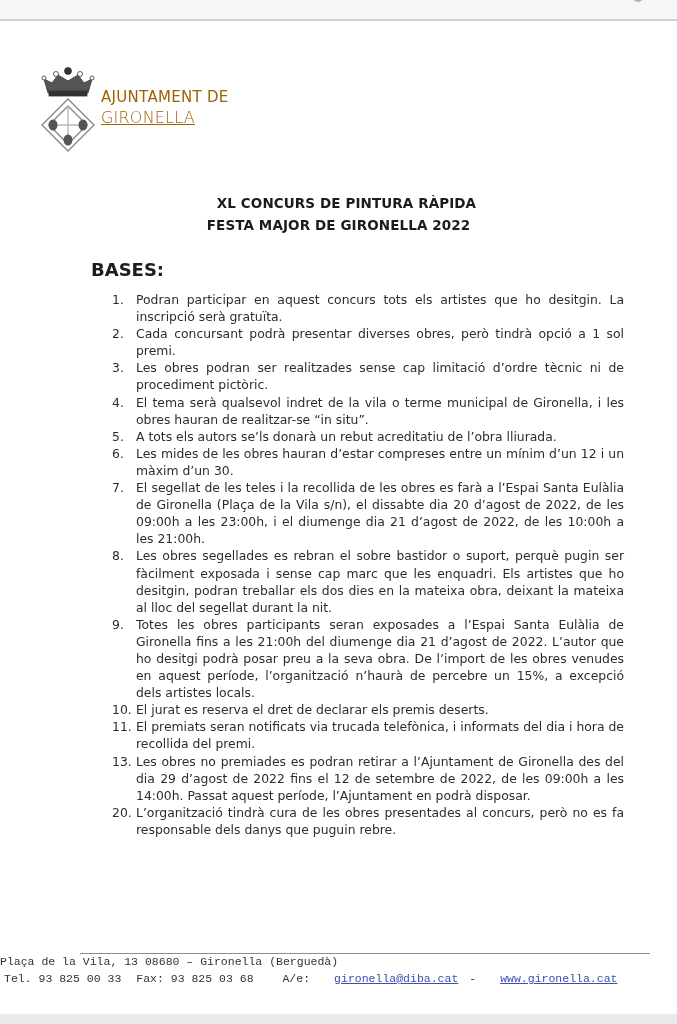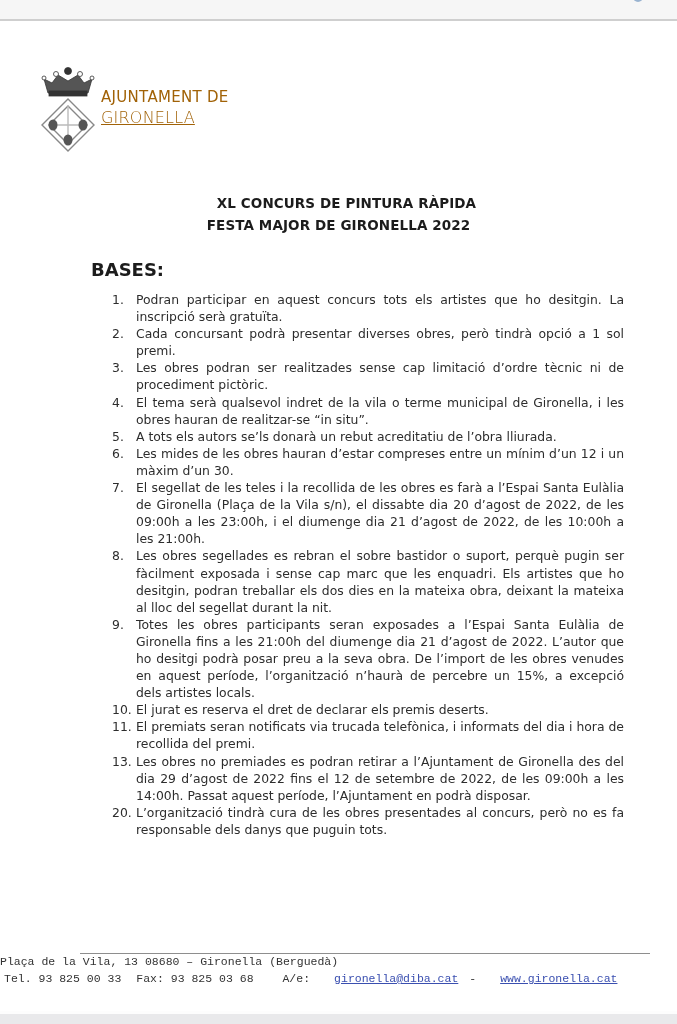--- a/index.html
+++ b/index.html
@@ -118,21 +118,21 @@
     <li><span class="num">3.</span><span>Les obres podran ser realitzades sense cap limitació d’ordre tècnic ni de procediment pictòric.</span></li>
     <li><span class="num">4.</span><span>El tema serà qualsevol indret de la vila o terme municipal de Gironella, i les obres hauran de realitzar-se “in situ”.</span></li>
     <li><span class="num">5.</span><span>A tots els autors se’ls donarà un rebut acreditatiu de l’obra lliurada.</span></li>
     <li><span class="num">6.</span><span>Les mides de les obres hauran d’estar compreses entre un mínim d’un 12 i un màxim d’un 30.</span></li>
     <li><span class="num">7.</span><span>El segellat de les teles i la recollida de les obres es farà a l’Espai Santa Eulàlia de Gironella (Plaça de la Vila s/n), el dissabte dia 20 d’agost de 2022, de les 09:00h a les 23:00h, i el diumenge dia 21 d’agost de 2022, de les 10:00h a les 21:00h.</span></li>
     <li><span class="num">8.</span><span>Les obres segellades es rebran el sobre bastidor o suport, perquè pugin ser fàcilment exposada i sense cap marc que les enquadri. Els artistes que ho desitgin, podran treballar els dos dies en la mateixa obra, deixant la mateixa al lloc del segellat durant la nit.</span></li>
     <li><span class="num">9.</span><span>Totes les obres participants seran exposades a l’Espai Santa Eulàlia de Gironella fins a les 21:00h del diumenge dia 21 d’agost de 2022. L’autor que ho desitgi podrà posar preu a la seva obra. De l’import de les obres venudes en aquest període, l’organització n’haurà de percebre un 15%, a excepció dels artistes locals.</span></li>
     <li><span class="num">10.</span><span>El jurat es reserva el dret de declarar els premis deserts.</span></li>
     <li><span class="num">11.</span><span>El premiats seran notificats via trucada telefònica, i informats del dia i hora de recollida del premi.</span></li>
     <li><span class="num">13.</span><span>Les obres no premiades es podran retirar a l’Ajuntament de Gironella des del dia 29 d’agost de 2022 fins el 12 de setembre de 2022, de les 09:00h a les 14:00h. Passat aquest període, l’Ajuntament en podrà disposar.</span></li>
-    <li><span class="num">20.</span><span>L’organització tindrà cura de les obres presentades al concurs, però no es fa responsable dels danys que puguin tots.</span></li>
+    <li><span class="num">20.</span><span>L’organització tindrà cura de les obres presentades al concurs, però no es fa responsable dels danys que puguin rebre.</span></li>
   </ol>
 
   <div class="footline"></div>
   <div class="foot f1">Plaça de la Vila, 13  08680 – Gironella (Berguedà)</div>
   <div class="foot f2">
     <span>Tel. 93 825 00 33</span>
     <span>Fax: 93 825 03 68</span>
     <span class="gap">A/e:</span><a class="link">gironella@diba.cat</a>
     <span>-</span><a class="link">www.gironella.cat</a>
   </div>

